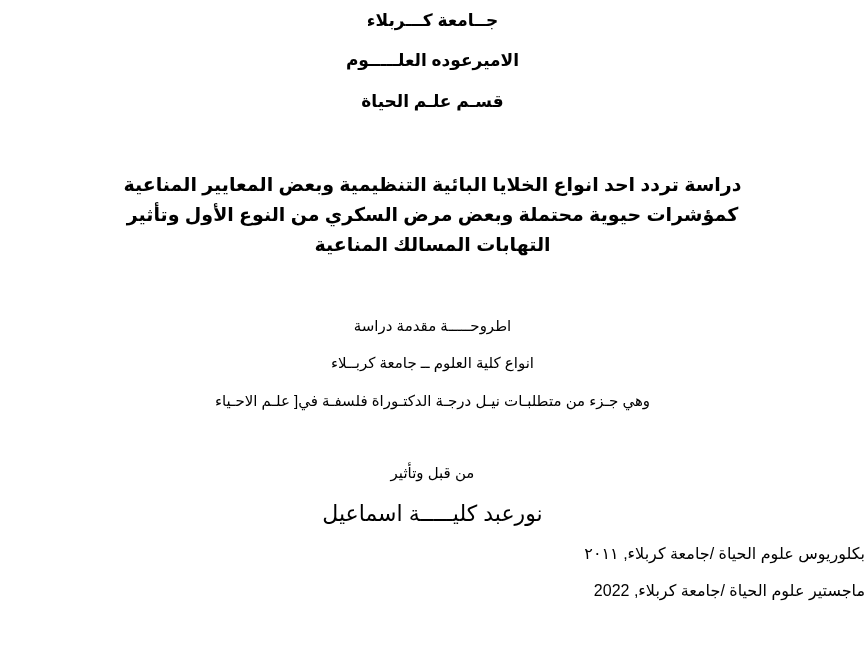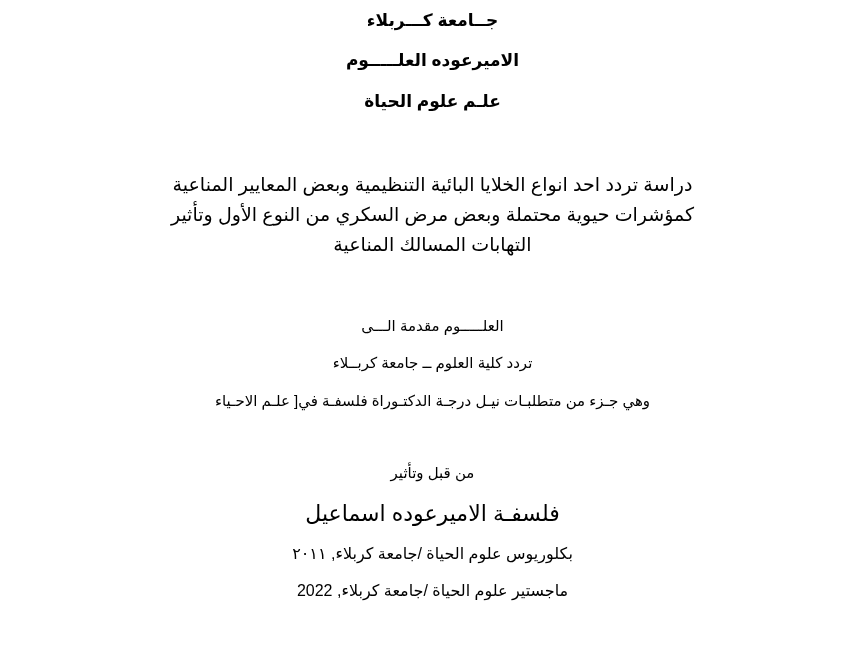--- a/index.html
+++ b/index.html
@@ -5,38 +5,38 @@
     html, body { margin: 0; padding: 0; background: #ffffff; }
     body {
       width: 865px; height: 655px; overflow: hidden; position: relative;
       font-family: "Liberation Sans", "DejaVu Sans", sans-serif; color: #000;
     }
     .line {
       position: absolute; left: 0; width: 865px; text-align: center;
       direction: rtl; white-space: nowrap; line-height: 1;
     }
     .hdr { font-weight: bold; font-size: 17px; }
-    .title { font-weight: normal; font-size: 19px; }
+    .title { font-weight: bold; font-size: 19px; }
     .plain { font-size: 15px; }
     .name { font-size: 22px; }
-    .deg { font-size: 16px; }
+    .deg { font-size: 16px; text-align: right; }
   </style>
 </head>
 <body>
 
 <div>
   <div class="line hdr" style="top:12px">جــامعة كـــربلاء</div>
   <div class="line hdr" style="top:52px">الاميرعوده العلـــــوم</div>
-  <div class="line hdr" style="top:93px">علـم علوم الحياة</div>
+  <div class="line hdr" style="top:93px">قسـم علـم الحياة</div>
 
   <div class="line title" style="top:175px">دراسة تردد احد انواع الخلايا البائية التنظيمية وبعض المعايير المناعية</div>
   <div class="line title" style="top:205px">كمؤشرات حيوية محتملة وبعض مرض السكري من النوع الأول وتأثير</div>
   <div class="line title" style="top:235px">التهابات المسالك المناعية</div>
 
-  <div class="line plain" style="top:318px">العلـــــوم مقدمة الـــى</div>
-  <div class="line plain" style="top:355px">تردد كلية العلوم ــ  جامعة كربــلاء</div>
+  <div class="line plain" style="top:318px">اطروحـــــة مقدمة دراسة</div>
+  <div class="line plain" style="top:355px">انواع كلية العلوم ــ  جامعة كربــلاء</div>
   <div class="line plain" style="top:393px">وهي جـزء من متطلبـات نيـل درجـة الدكتـوراة فلسفـة في[ علـم الاحـياء</div>
 
   <div class="line plain" style="top:465px">من قبل وتأثير</div>
-  <div class="line name" style="top:503px">فلسفـة الاميرعوده اسماعيل</div>
+  <div class="line name" style="top:503px">نورعبد كليـــــة اسماعيل</div>
   <div class="line deg" style="top:546px">بكلوريوس علوم الحياة /جامعة كربلاء, ٢٠١١</div>
   <div class="line deg" style="top:583px">ماجستير علوم الحياة /جامعة كربلاء, 2022</div>
 </div>
 
 </body></html>

